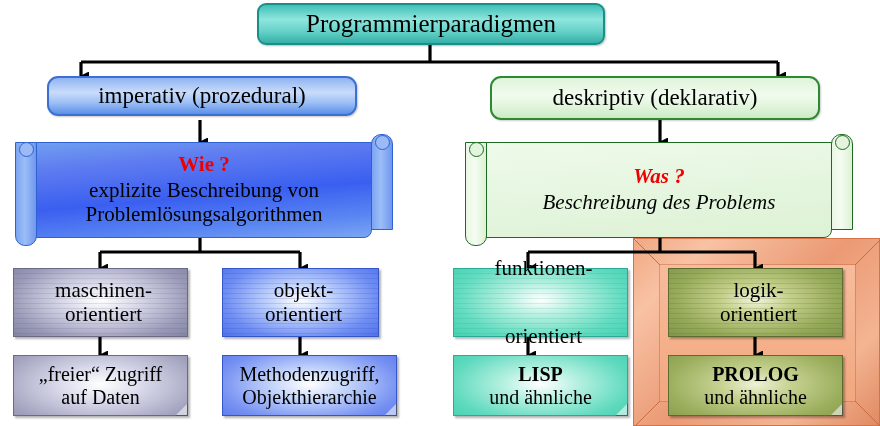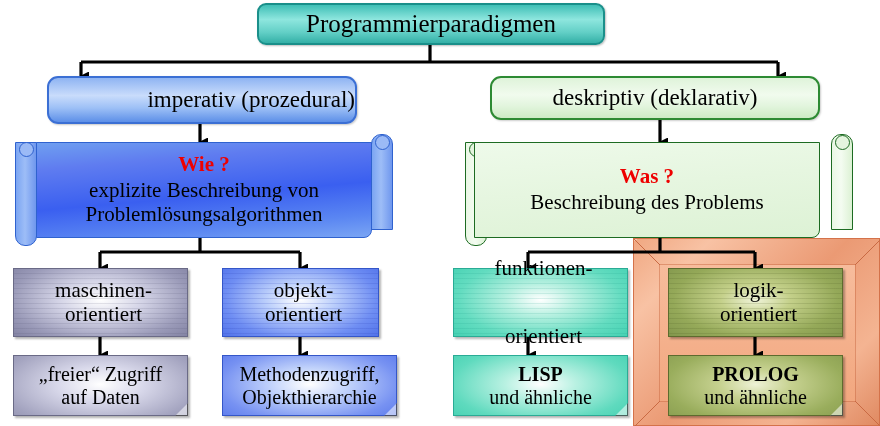--- a/index.html
+++ b/index.html
@@ -169,21 +169,21 @@
       <path d="M300,337 L300,355" marker-end="url(#ah)"></path>
       <path d="M528,337 L528,355" marker-end="url(#ah)"></path>
       <path d="M755,337 L755,355" marker-end="url(#ah)"></path>
     </g>
   </svg>
 
   <div class="node title-box" style="left:257px;top:3px;width:348px;height:42px;">
     <span>Programmierparadigmen</span>
   </div>
 
-  <div class="node blue-round" style="left:47px;top:76px;width:310px;height:48px;align-items:flex-end;">
+  <div class="node blue-round" style="left:47px;top:76px;width:310px;height:40px;">
     <span>imperativ (prozedural)</span>
   </div>
 
   <div class="node green-round" style="left:490px;top:76px;width:330px;height:44px;">
     <span>deskriptiv (deklarativ)</span>
   </div>
 
   <div class="scroll blue" style="left:14px;top:134px;width:380px;height:112px;">
     <div class="curl left" style="left:1px;top:8px;width:22px;height:104px;"></div>
     <div class="eye" style="left:5px;top:8px;"></div>
@@ -194,21 +194,21 @@
       <div class="lines">explizite Beschreibung von</div>
       <div class="lines">Problemlösungsalgorithmen</div>
     </div>
   </div>
 
   <div class="scroll green" style="left:464px;top:134px;width:390px;height:112px;">
     <div class="curl left" style="left:1px;top:8px;width:22px;height:104px;"></div>
     <div class="eye" style="left:5px;top:8px;"></div>
     <div class="curl right" style="left:367px;top:0px;width:22px;height:96px;"></div>
     <div class="eye" style="left:371px;top:1px;"></div>
-    <div class="body" style="left:10px;top:8px;width:346px;height:96px;border-radius:0 0 8px 0;">
+    <div class="body" style="left:22px;top:8px;width:346px;height:96px;border-radius:0 0 8px 0;font-style:italic;">
       <div class="qmark">Was ?</div>
       <div class="lines">Beschreibung des Problems</div>
     </div>
   </div>
 
   <div class="node rect mach" style="left:13px;top:268px;width:175px;height:69px;">
     <span>maschinen-</span>
     <span>orientiert</span>
   </div>
 

